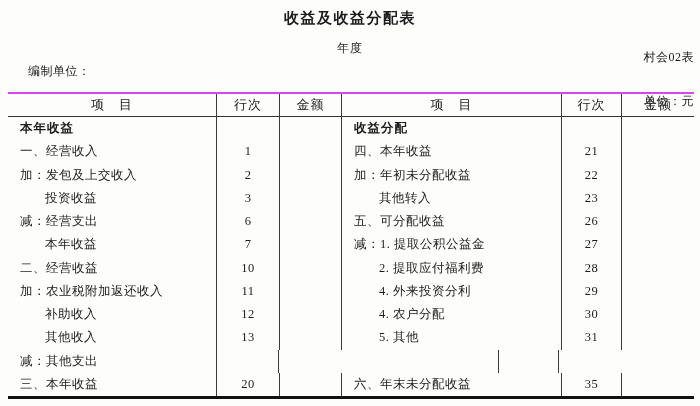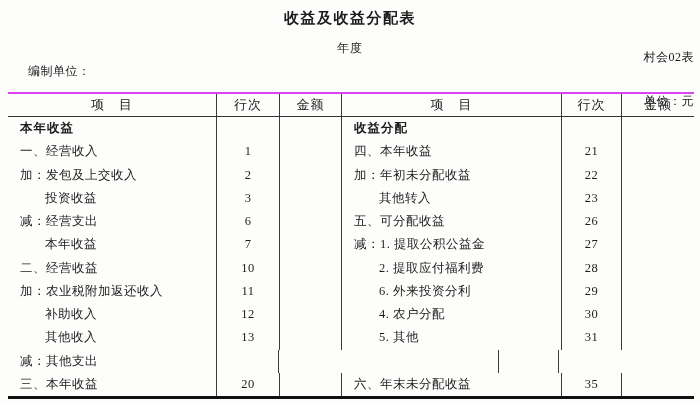--- a/index.html
+++ b/index.html
@@ -202,21 +202,21 @@
         </div>
         <div class="trow">
           <div class="cell c-item-l vline">
             <span class="item-text">加：农业税附加返还收入</span>
           </div>
           <div class="cell c-line-l vline">
             <span class="num">11</span>
           </div>
           <div class="cell c-amt-l vline"></div>
           <div class="cell c-item-r vline indent-1">
-            <span class="item-text">6. 外来投资分利</span>
+            <span class="item-text">4. 外来投资分利</span>
           </div>
           <div class="cell c-line-r vline">
             <span class="num">29</span>
           </div>
           <div class="cell c-amt-r"></div>
         </div>
         <div class="trow">
           <div class="cell c-item-l vline indent-1">
             <span class="item-text">补助收入</span>
           </div>

